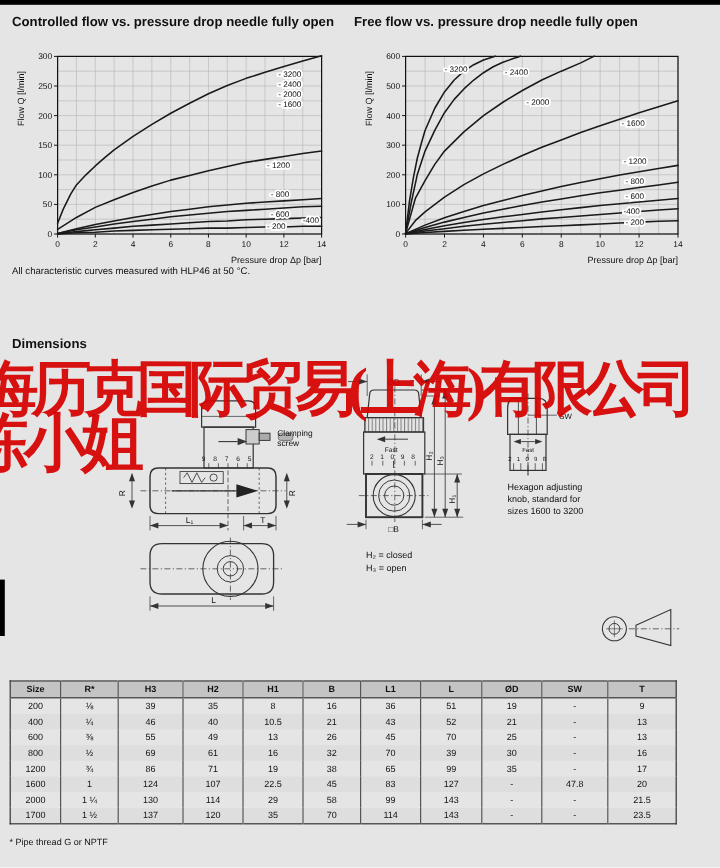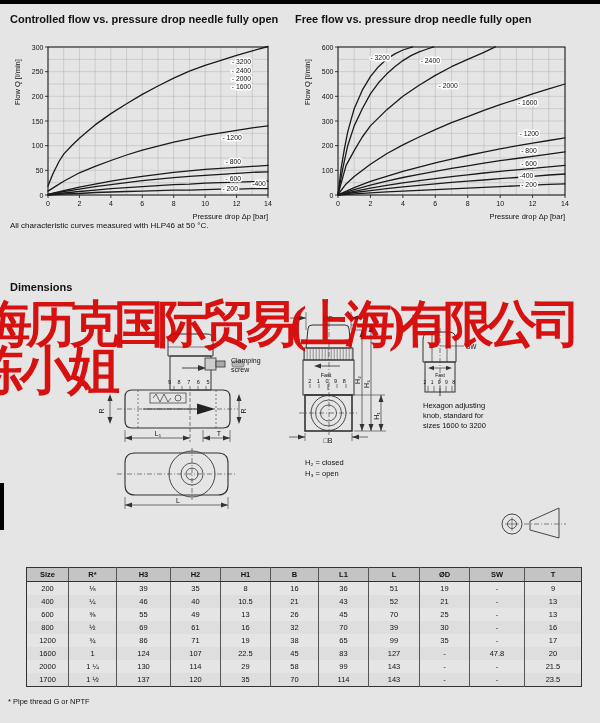--- a/index.html
+++ b/index.html
@@ -18,21 +18,21 @@
       font-weight:bold;white-space:nowrap;z-index:5;line-height:1;}
   #wm1{left:-18px;top:299px;font-size:50px;letter-spacing:-6px;}
   #wm2{left:-28px;top:345px;font-size:52px;letter-spacing:-4px;}
   #drawings{position:absolute;left:0;top:300px;}
   .sidetab{position:absolute;left:0;top:483px;width:4px;height:47px;background:#000;}
   table.dim{position:absolute;left:8px;top:567px;width:555px;border-collapse:collapse;
             table-layout:fixed;font-size:7.5px;}
   table.dim th,table.dim td{border-left:1px solid #555;text-align:center;padding:1px 0;
             height:11px;overflow:hidden;}
   table.dim th{background:#c4c4c4;font-weight:bold;border-bottom:1px solid #333;}
-  table.dim{border:1px solid #333;margin-left:18px;}
+  table.dim{border:1px solid #333;}
   table.dim td:first-child,table.dim th:first-child{border-left:none;}
   table.dim tbody tr:nth-child(even){background:#dedede;}
   .footnote{position:absolute;left:8px;top:697px;font-size:7.5px;}
 </style>
 </head>
 <body>
 
 <div class="page">
   <div class="topbar"></div>
 

